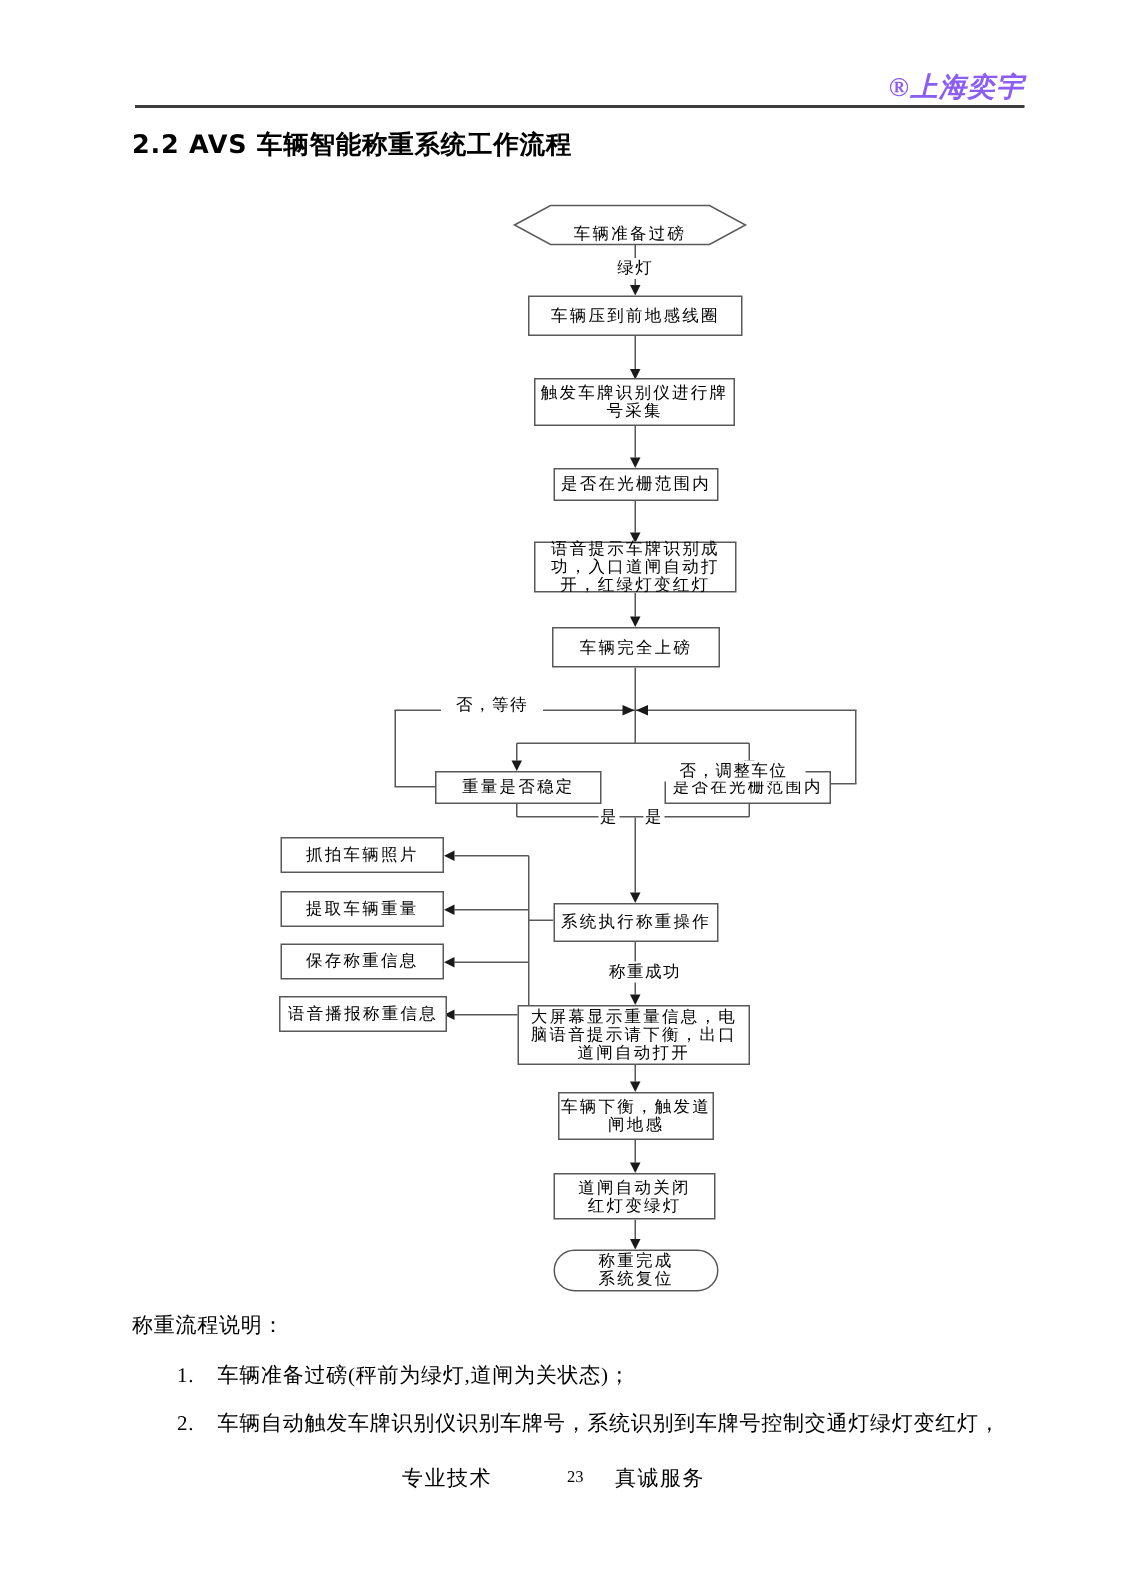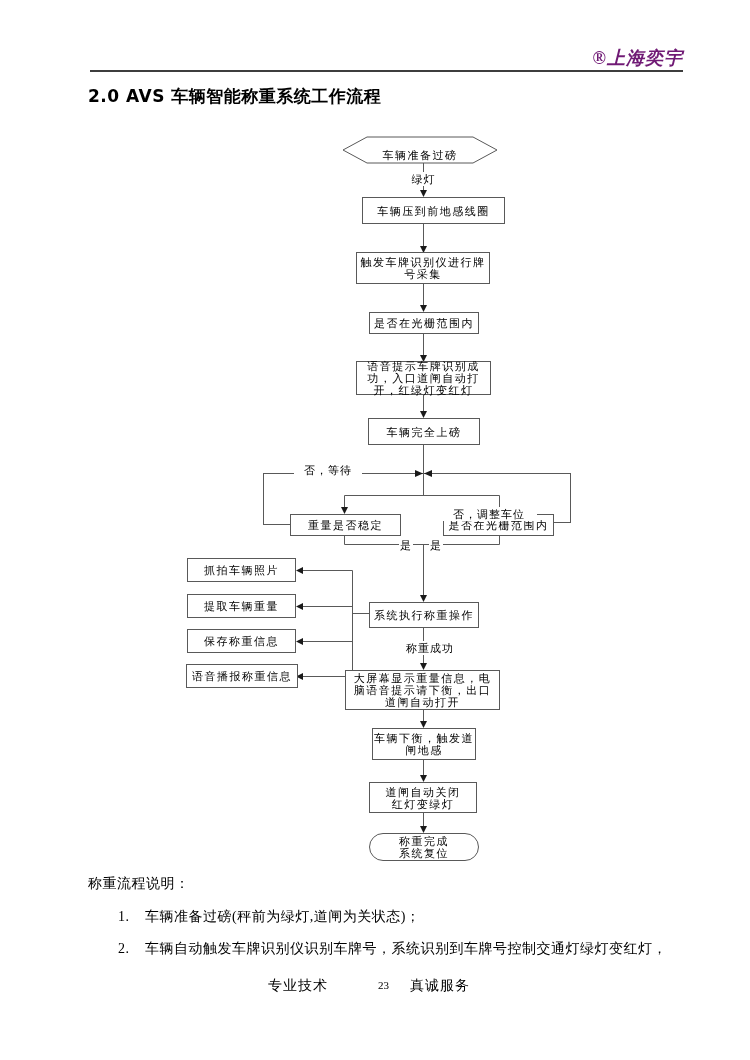--- a/index.html
+++ b/index.html
@@ -9,21 +9,21 @@
     width:750px;height:1060px;
     background:#ffffff;
     font-family:"Liberation Serif", serif;
     color:#000;
     overflow:hidden;
   }
   .brand{
     position:absolute; top:46px; right:67px;
     font-family:"Liberation Serif", serif;
     font-style:italic; font-weight:bold;
-    font-size:18px; color:#701a75; letter-spacing:1px;
+    font-size:18px; color:#8b5cf6; letter-spacing:1px;
   }
   .header-rule{
     position:absolute; left:90px; top:70px; width:593px; height:2px;
     background:#3d3d3d;
   }
   .doc-title{
     position:absolute; left:88px; top:85px;
     font-family:"DejaVu Sans", "Liberation Sans", sans-serif;
     font-weight:bold; font-size:17px; letter-spacing:0.5px;
   }
@@ -54,21 +54,21 @@
   .footer{position:absolute; font-size:14px; letter-spacing:1px;}
   .footer-num{font-size:11px; letter-spacing:0;}
 </style>
 </head>
 <body>
 
 <div class="page">
 
   <div class="brand">®上海奕宇</div>
   <div class="header-rule"></div>
-  <div class="doc-title">2.0 AVS 车辆智能称重系统工作流程</div>
+  <div class="doc-title">2.2 AVS 车辆智能称重系统工作流程</div>
 
   <svg class="connectors" width="750" height="1060" viewBox="0 0 750 1060">
     <g stroke="#595959" stroke-width="1" fill="none">
 
       <polygon points="343,150 367,137 473,137 497,150 473,163 367,163" fill="#ffffff"></polygon>
 
       <line x1="423.5" y1="163" x2="423.5" y2="190"></line>
       <line x1="423.5" y1="224" x2="423.5" y2="246"></line>
       <line x1="423.5" y1="284" x2="423.5" y2="305"></line>
       <line x1="423.5" y1="334" x2="423.5" y2="355"></line>
@@ -117,21 +117,21 @@
       <polygon points="415,470 415,477 423,473.5"></polygon>
       <polygon points="432,470 432,477 424,473.5"></polygon>
       <polygon points="303,567 303,574 296,570.5"></polygon>
       <polygon points="303,603 303,610 296,606.5"></polygon>
       <polygon points="303,638 303,645 296,641.5"></polygon>
       <polygon points="303,673 303,680 296,676.5"></polygon>
     </g>
   </svg>
 
   <div class="hexlabel" style="left:343px;top:137px;width:154px;height:36px;">车辆准备过磅</div>
-  <div class="node" style="left:352px;top:197px;width:143px;height:27px;margin-left:10px;">车辆压到前地感线圈</div>
+  <div class="node" style="left:352px;top:197px;width:143px;height:27px;">车辆压到前地感线圈</div>
   <div class="node" style="left:356px;top:252px;width:134px;height:32px;">触发车牌识别仪进行牌
 号采集</div>
   <div class="node" style="left:369px;top:312px;width:110px;height:22px;">是否在光栅范围内</div>
   <div class="node" style="left:356px;top:361px;width:135px;height:34px;">语音提示车牌识别成
 功，入口道闸自动打
 开，红绿灯变红灯</div>
   <div class="node" style="left:368px;top:418px;width:112px;height:27px;">车辆完全上磅</div>
   <div class="node" style="left:290px;top:514px;width:111px;height:22px;">重量是否稳定</div>
   <div class="node" style="left:443px;top:514px;width:111px;height:22px;">是否在光栅范围内</div>
   <div class="node" style="left:369px;top:602px;width:110px;height:26px;">系统执行称重操作</div>

